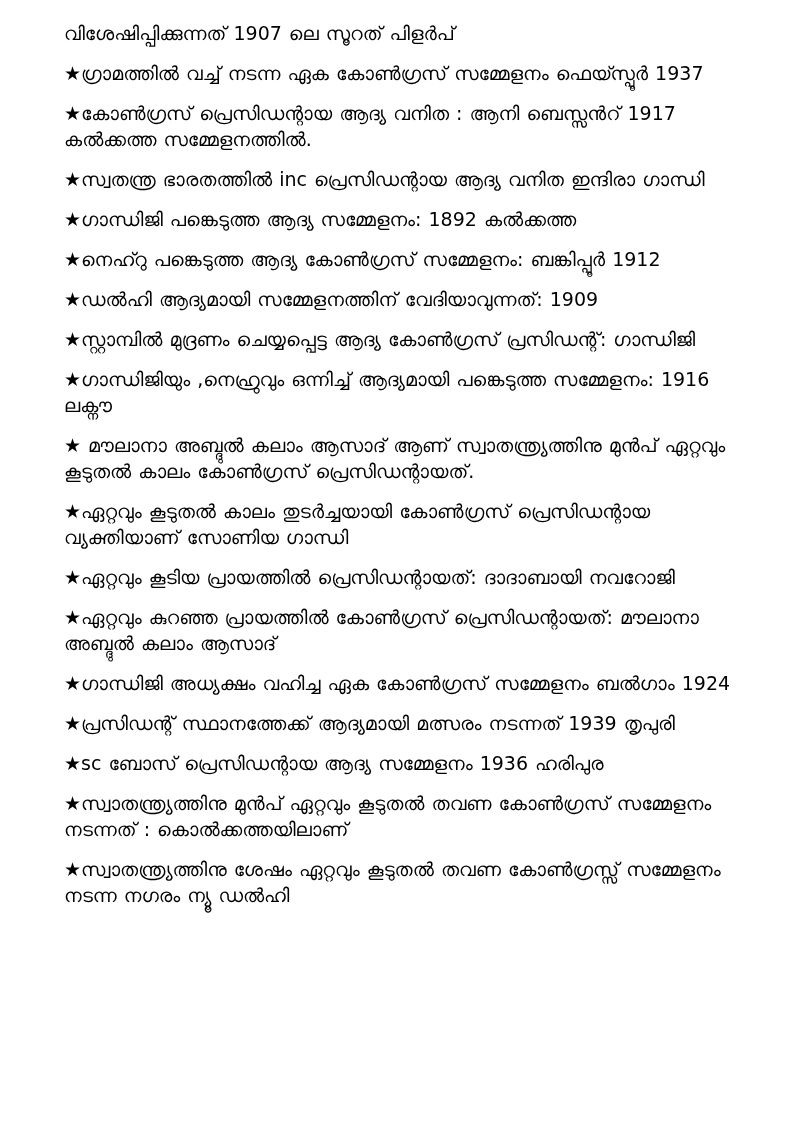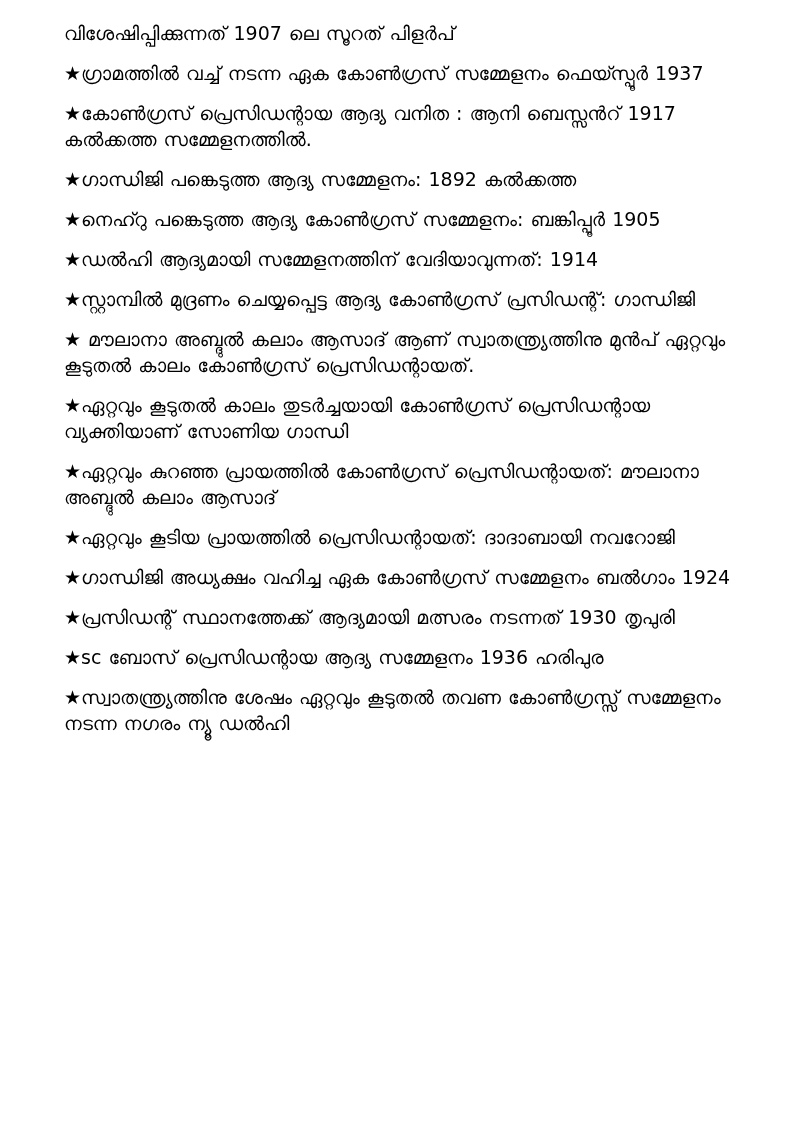--- a/index.html
+++ b/index.html
@@ -31,26 +31,29 @@
   }
 </style>
 </head>
 <body>
 
 <div class="page">
   <p class="fact">വിശേഷിപ്പിക്കുന്നത് 1907 ലെ സൂറത് പിളർപ്</p>
   <div id="facts-list">
       <p class="fact">★ഗ്രാമത്തിൽ വച്ച് നടന്ന ഏക കോൺഗ്രസ് സമ്മേളനം ഫെയ്സ്പൂർ 1937</p>
       <p class="fact">★കോൺഗ്രസ് പ്രെസിഡന്റായ ആദ്യ വനിത : ആനി ബെസ്സൻറ് 1917 കൽക്കത്ത സമ്മേളനത്തിൽ.</p>
+      <p class="fact">★സ്വതന്ത്ര ഭാരതത്തിൽ inc പ്രെസിഡന്റായ ആദ്യ വനിത ഇന്ദിരാ ഗാന്ധി</p>
       <p class="fact">★ഗാന്ധിജി പങ്കെടുത്ത ആദ്യ സമ്മേളനം: 1892 കൽക്കത്ത</p>
-      <p class="fact">★നെഹ്റു പങ്കെടുത്ത ആദ്യ കോൺഗ്രസ് സമ്മേളനം: ബങ്കിപ്പൂർ 1905</p>
-      <p class="fact">★ഡൽഹി ആദ്യമായി സമ്മേളനത്തിന് വേദിയാവുന്നത്: 1914</p>
+      <p class="fact">★നെഹ്റു പങ്കെടുത്ത ആദ്യ കോൺഗ്രസ് സമ്മേളനം: ബങ്കിപ്പൂർ 1912</p>
+      <p class="fact">★ഡൽഹി ആദ്യമായി സമ്മേളനത്തിന് വേദിയാവുന്നത്: 1909</p>
       <p class="fact">★സ്റ്റാമ്പിൽ മുദ്രണം ചെയ്യപ്പെട്ട ആദ്യ കോൺഗ്രസ് പ്രസിഡന്റ്: ഗാന്ധിജി</p>
+      <p class="fact">★ഗാന്ധിജിയും ,നെഹ്രുവും ഒന്നിച്ച് ആദ്യമായി പങ്കെടുത്ത സമ്മേളനം: 1916 ലക്നൗ</p>
       <p class="fact">★ മൗലാനാ അബ്ദുൽ കലാം ആസാദ് ആണ് സ്വാതന്ത്ര്യത്തിനു മുൻപ് ഏറ്റവും കൂടുതൽ കാലം കോൺഗ്രസ് പ്രെസിഡന്റായത്.</p>
       <p class="fact">★ഏറ്റവും കൂടുതൽ കാലം തുടർച്ചയായി കോൺഗ്രസ് പ്രെസിഡന്റായ വ്യക്തിയാണ് സോണിയ ഗാന്ധി</p>
+      <p class="fact">★ഏറ്റവും കൂടിയ പ്രായത്തിൽ പ്രെസിഡന്റായത്: ദാദാബായി നവറോജി</p>
       <p class="fact">★ഏറ്റവും കുറഞ്ഞ പ്രായത്തിൽ കോൺഗ്രസ് പ്രെസിഡന്റായത്: മൗലാനാ അബ്ദുൽ കലാം ആസാദ്</p>
-      <p class="fact">★ഏറ്റവും കൂടിയ പ്രായത്തിൽ പ്രെസിഡന്റായത്: ദാദാബായി നവറോജി</p>
       <p class="fact">★ഗാന്ധിജി അധ്യക്ഷം വഹിച്ച ഏക കോൺഗ്രസ് സമ്മേളനം ബൽഗാം 1924</p>
-      <p class="fact">★പ്രസിഡന്റ് സ്ഥാനത്തേക്ക് ആദ്യമായി മത്സരം നടന്നത് 1930 തൃപുരി</p>
+      <p class="fact">★പ്രസിഡന്റ് സ്ഥാനത്തേക്ക് ആദ്യമായി മത്സരം നടന്നത് 1939 തൃപുരി</p>
       <p class="fact">★sc ബോസ് പ്രെസിഡന്റായ ആദ്യ സമ്മേളനം 1936 ഹരിപുര</p>
+      <p class="fact">★സ്വാതന്ത്ര്യത്തിനു മുൻപ് ഏറ്റവും കൂടുതൽ തവണ കോൺഗ്രസ് സമ്മേളനം നടന്നത് : കൊൽക്കത്തയിലാണ്</p>
       <p class="fact">★സ്വാതന്ത്ര്യത്തിനു ശേഷം ഏറ്റവും കൂടുതൽ തവണ കോൺഗ്രസ്സ് സമ്മേളനം നടന്ന നഗരം ന്യൂ ഡൽഹി</p>
     </div>
 </div>
 
 </body></html>

